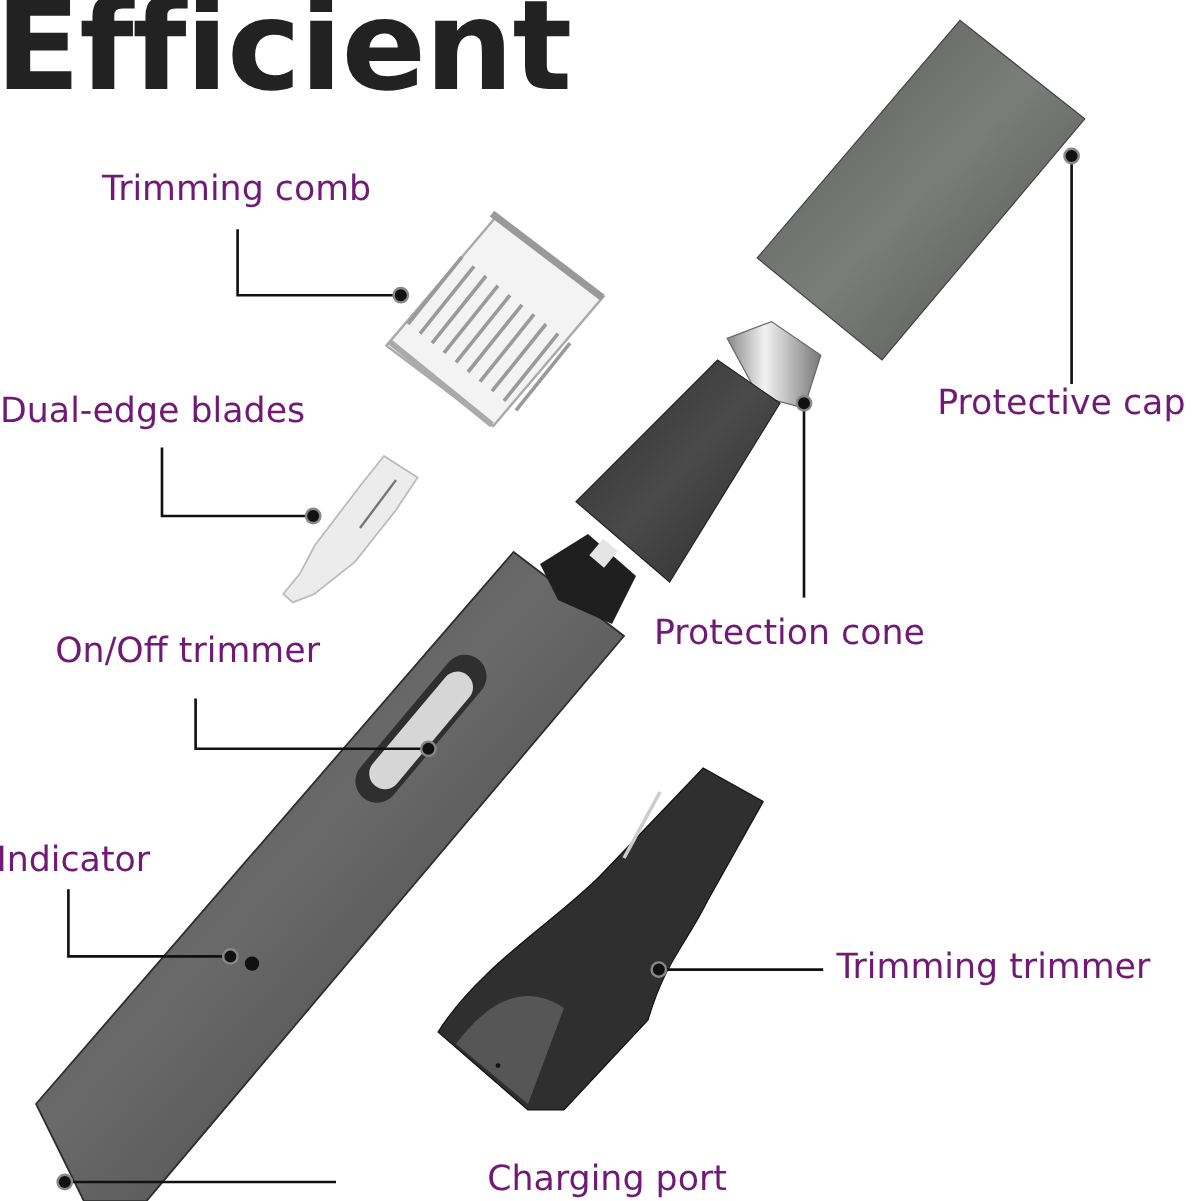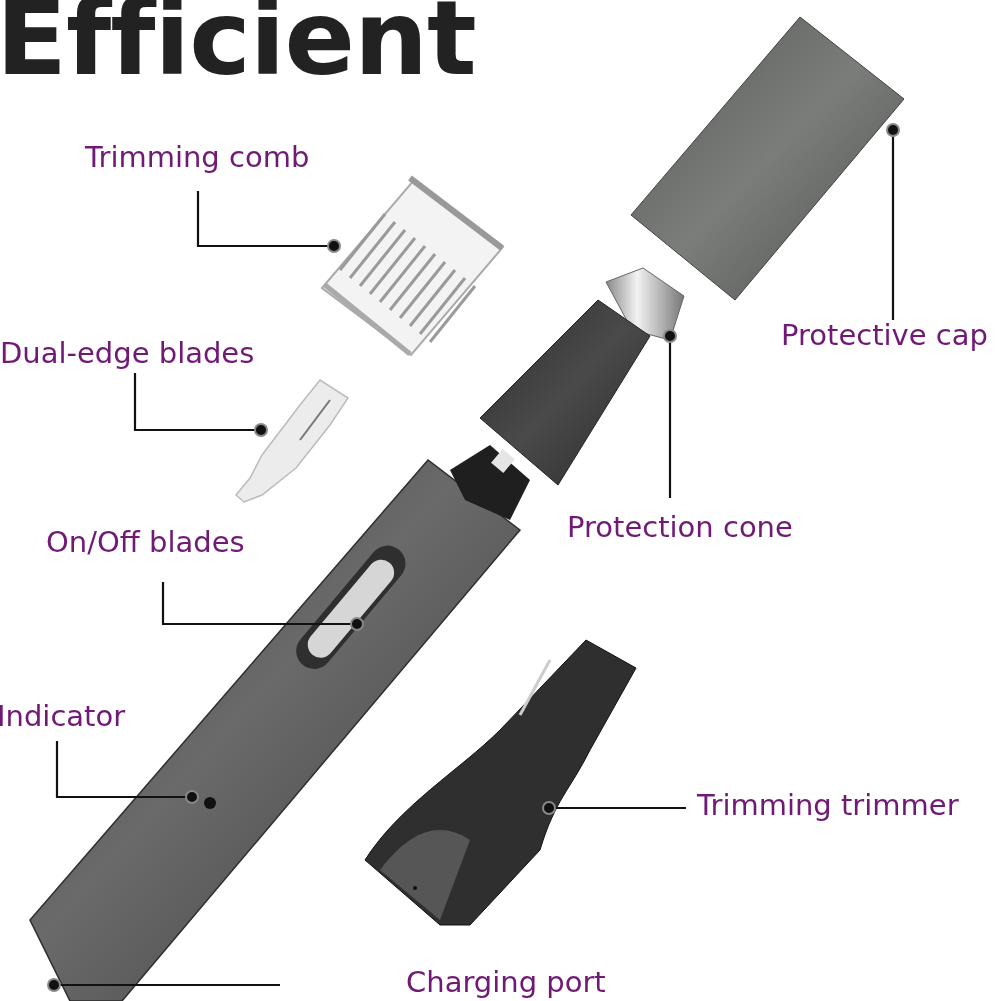--- a/index.html
+++ b/index.html
@@ -103,19 +103,19 @@
     <circle cx="357" cy="624" r="6"></circle>
     <circle cx="192" cy="797" r="6"></circle>
     <circle cx="54" cy="985" r="6"></circle>
     <circle cx="893" cy="130" r="6"></circle>
     <circle cx="670" cy="336" r="6"></circle>
     <circle cx="549" cy="808" r="6"></circle>
   </g>
 </svg>
 
 <div class="label" style="left:85px; top:143px;">Trimming comb</div>
-<div class="label" style="left:0px; top:328px;margin-top:11px;">Dual-edge blades</div>
-<div class="label" style="left:46px; top:528px;">On/Off blades</div>
+<div class="label" style="left:0px; top:328px;">Dual-edge blades</div>
+<div class="label" style="left:46px; top:528px;">On/Off trimmer</div>
 <div class="label" style="left:-3px; top:702px;">Indicator</div>
 <div class="label" style="left:366px; top:968px;margin-left:40px;">Charging port</div>
 <div class="label" style="left:781px; top:321px;text-align:right;">Protective cap</div>
-<div class="label" style="left:567px; top:513px;">Protection cone</div>
+<div class="label" style="left:545px; top:513px;">Protection cone</div>
 <div class="label" style="left:697px; top:791px;">Trimming trimmer</div>
 
 </body></html>

